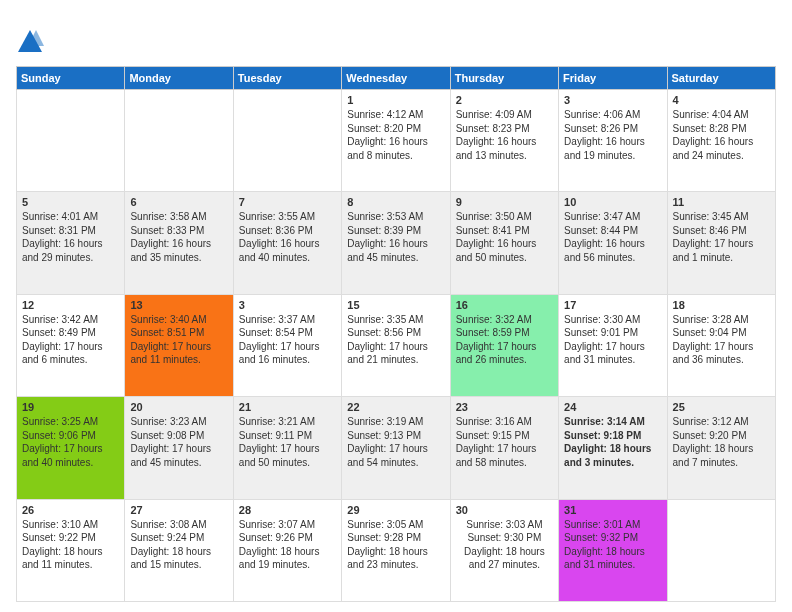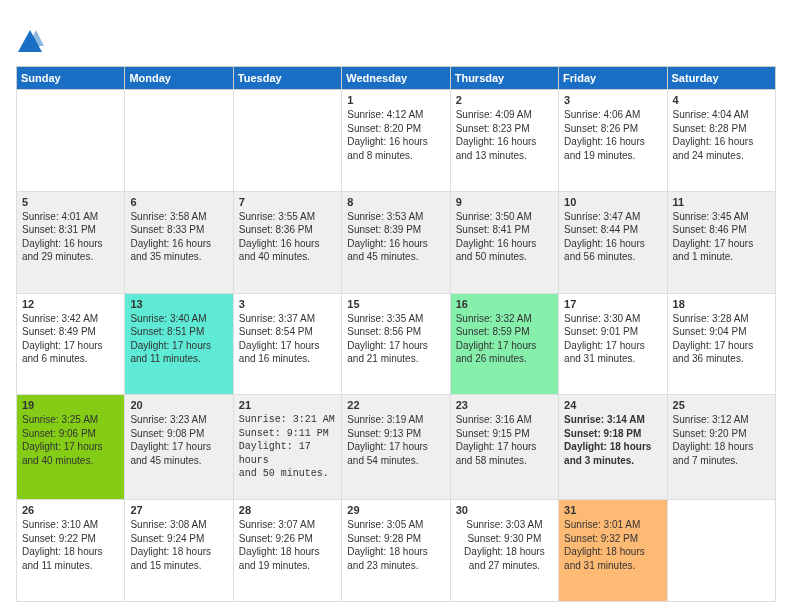--- a/index.html
+++ b/index.html
@@ -223,21 +223,21 @@
           </td>
         </tr>
         <tr>
           <td style="background: rgb(255, 255, 255);">
             <span class="day-number">12</span>
             <div class="day-info" style="white-space: pre-line;">Sunrise: 3:42 AM
 Sunset: 8:49 PM
 Daylight: 17 hours
 and 6 minutes.</div>
           </td>
-          <td style="background: #5eead4;">
+          <td style="background: #f97316;">
             <span class="day-number">13</span>
             <div class="day-info" style="white-space: pre-line;">Sunrise: 3:40 AM
 Sunset: 8:51 PM
 Daylight: 17 hours
 and 11 minutes.</div>
           </td>
           <td style="background: rgb(255, 255, 255);">
             <span class="day-number">3</span>
             <div class="day-info" style="white-space: pre-line;">Sunrise: 3:37 AM
 Sunset: 8:54 PM
@@ -283,21 +283,21 @@
           </td>
           <td style="background: rgb(239, 239, 239);">
             <span class="day-number">20</span>
             <div class="day-info" style="white-space: pre-line;">Sunrise: 3:23 AM
 Sunset: 9:08 PM
 Daylight: 17 hours
 and 45 minutes.</div>
           </td>
           <td style="background: rgb(239, 239, 239); margin-left: 8px;">
             <span class="day-number">21</span>
-            <div class="day-info" style="white-space: pre-line; font-family: Liberation Mono, monospace;">Sunrise: 3:21 AM
+            <div class="day-info" style="white-space: pre-line;">Sunrise: 3:21 AM
 Sunset: 9:11 PM
 Daylight: 17 hours
 and 50 minutes.</div>
           </td>
           <td style="background: rgb(239, 239, 239);">
             <span class="day-number">22</span>
             <div class="day-info" style="white-space: pre-line;">Sunrise: 3:19 AM
 Sunset: 9:13 PM
 Daylight: 17 hours
 and 54 minutes.</div>
@@ -353,21 +353,21 @@
 Daylight: 18 hours
 and 23 minutes.</div>
           </td>
           <td style="background: rgb(255, 255, 255);">
             <span class="day-number">30</span>
             <div class="day-info" style="white-space: pre-line; text-align: center;">Sunrise: 3:03 AM
 Sunset: 9:30 PM
 Daylight: 18 hours
 and 27 minutes.</div>
           </td>
-          <td style="background: #fdba74;">
+          <td style="background: #d946ef;">
             <span class="day-number">31</span>
             <div class="day-info" style="white-space: pre-line;">Sunrise: 3:01 AM
 Sunset: 9:32 PM
 Daylight: 18 hours
 and 31 minutes.</div>
           </td>
           <td class="empty-cell"></td>
         </tr>
       </tbody>
   </table>

